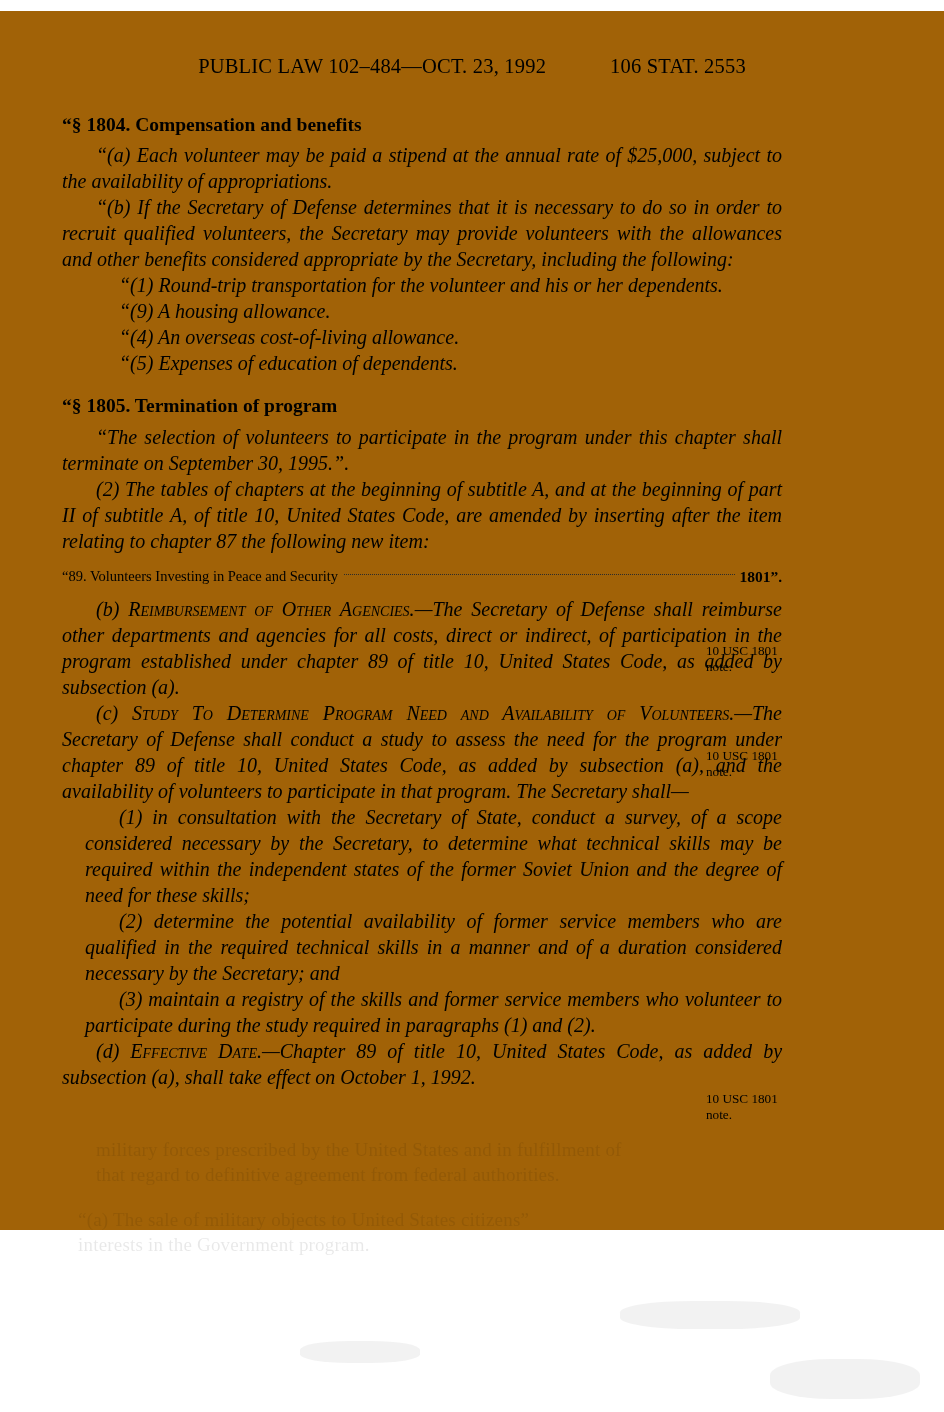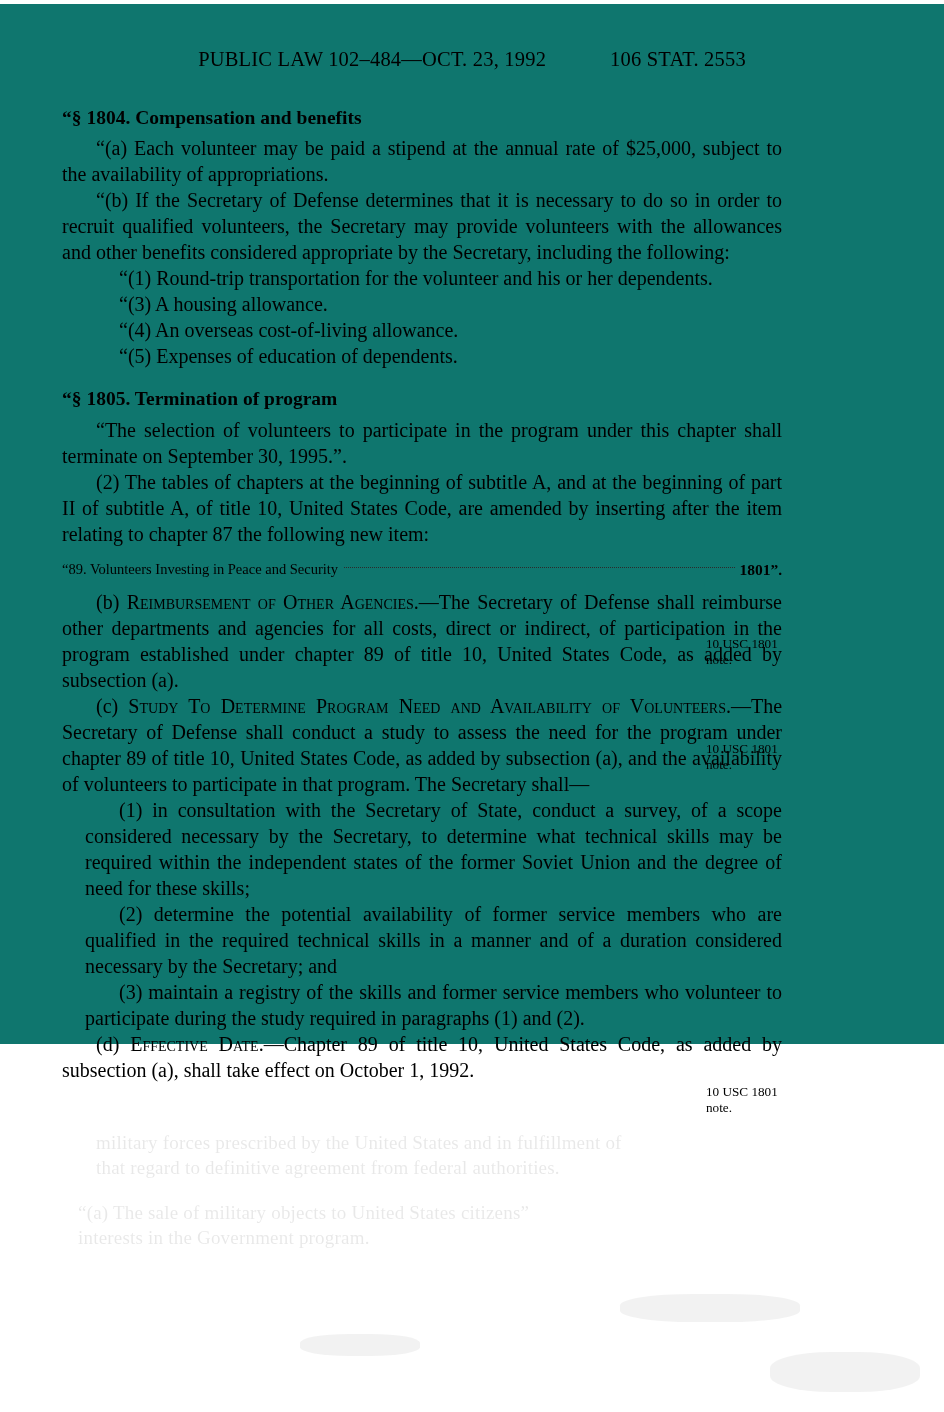--- a/index.html
+++ b/index.html
@@ -10,24 +10,24 @@
   body {
     width: 944px;
     height: 1412px;
     position: relative;
     font-family: "Liberation Serif", serif;
     color: #000000;
     overflow: hidden;
   }
   .page {
     position: absolute;
-    left: 0; top: 4px;
+    left: 0; top: 11px;
     width: 944px;
-    height: 1040px;
-    background: #0f766e;
+    height: 1219px;
+    background: #a16207;
   }
   .header {
     position: absolute;
     top: 44px;
     left: 0;
     width: 944px;
     display: flex;
     justify-content: center;
     font-size: 20.5px;
     letter-spacing: 0.2px;
@@ -58,20 +58,21 @@
     font-weight: bold;
     margin: 18px 0 6px 0;
     line-height: 1.2;
   }
   p {
     margin: 0;
     font-size: 20px;
     line-height: 1.30;
     text-align: justify;
     text-justify: inter-word;
+    font-style: italic;
   }
   p.ind1 { text-indent: 34px; }
   p.blk {
     margin-left: 23px;
     text-indent: 34px;
   }
   .tbl-item {
     font-size: 14.5px;
     margin: 14px 0 10px 0;
     display: flex;
@@ -118,21 +119,21 @@
     <span class="hdr-right">106 STAT. 2553</span>
   </div>
 
   <div class="content">
 
     <h2 class="sec-head">“§ 1804. Compensation and benefits</h2>
 
     <p class="ind1">“(a) Each volunteer may be paid a stipend at the annual rate of $25,000, subject to the availability of appropriations.</p>
     <p class="ind1">“(b) If the Secretary of Defense determines that it is necessary to do so in order to recruit qualified volunteers, the Secretary may provide volunteers with the allowances and other benefits considered appropriate by the Secretary, including the following:</p>
     <p class="blk">“(1) Round-trip transportation for the volunteer and his or her dependents.</p>
-    <p class="blk">“(3) A housing allowance.</p>
+    <p class="blk">“(9) A housing allowance.</p>
     <p class="blk">“(4) An overseas cost-of-living allowance.</p>
     <p class="blk">“(5) Expenses of education of dependents.</p>
 
     <h2 class="sec-head">“§ 1805. Termination of program</h2>
 
     <p class="ind1">“The selection of volunteers to participate in the program under this chapter shall terminate on September 30, 1995.”.</p>
     <p class="ind1">(2) The tables of chapters at the beginning of subtitle A, and at the beginning of part II of subtitle A, of title 10, United States Code, are amended by inserting after the item relating to chapter 87 the following new item:</p>
 
     <div class="tbl-item">
       <span>“89. Volunteers Investing in Peace and Security</span>

